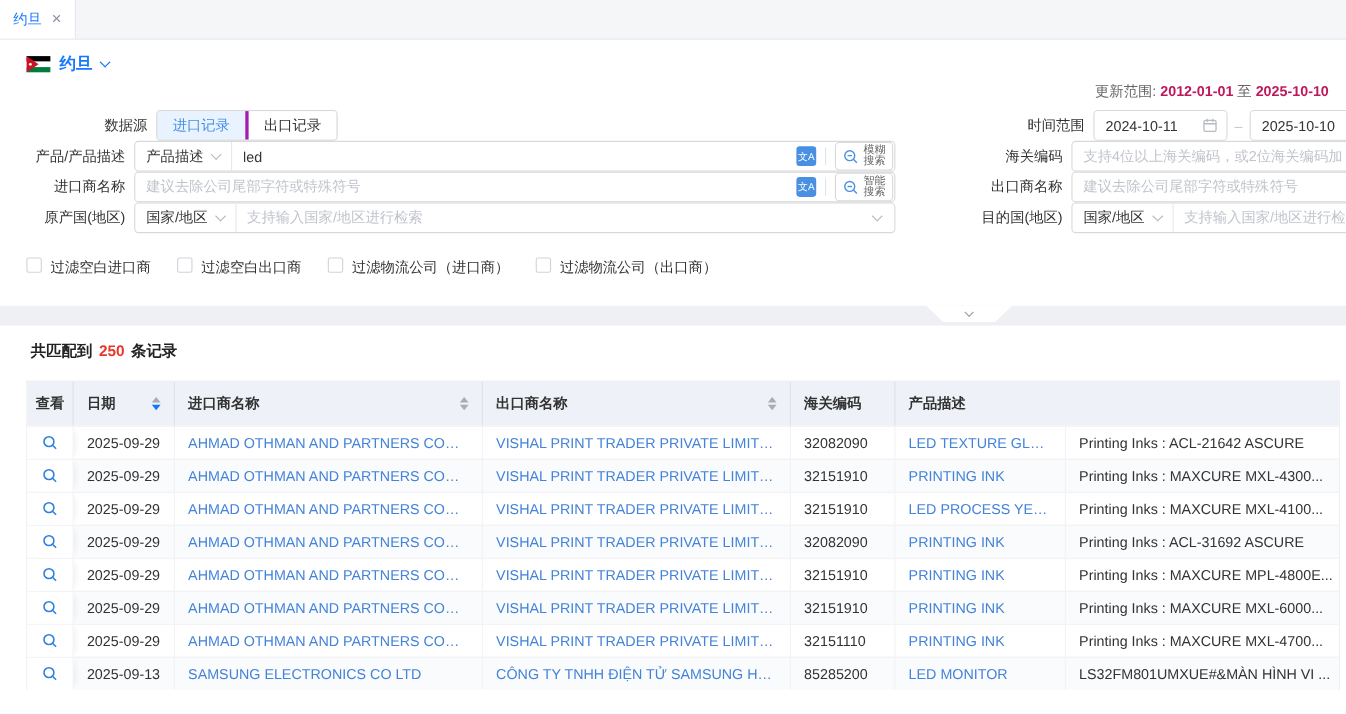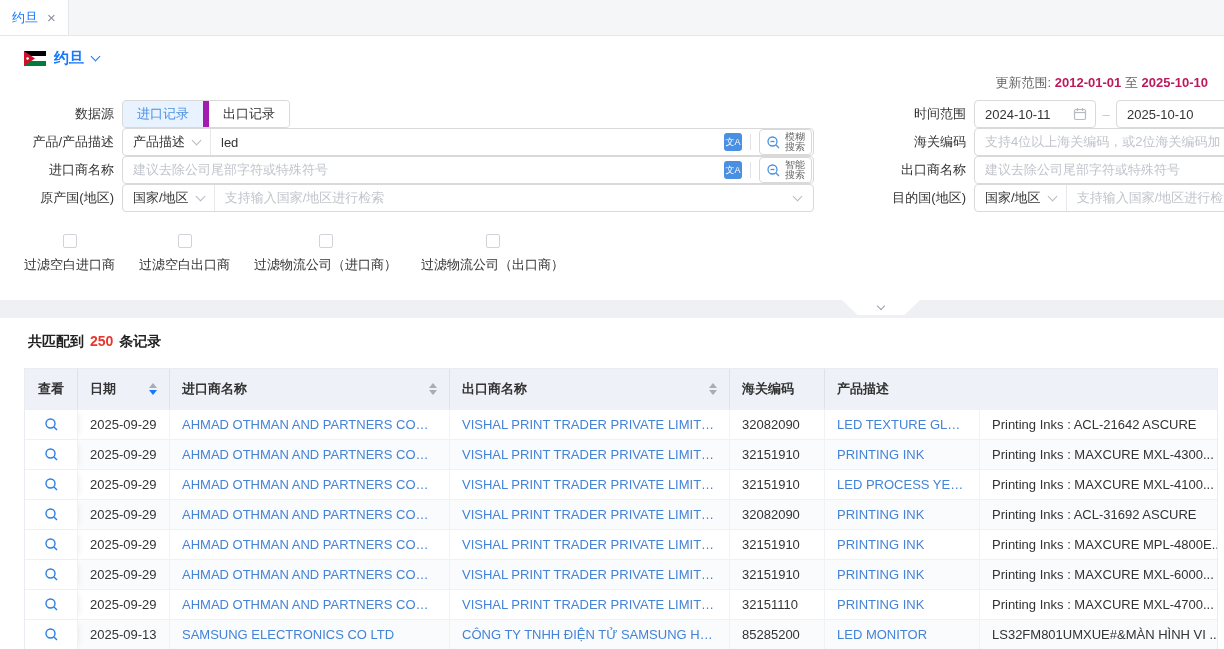--- a/index.html
+++ b/index.html
@@ -18,59 +18,59 @@
   .country-row { display:flex; align-items:center; gap:8px; padding:11px 0 0 24px; height:34px; }
   .flag { width:22px; height:15px; display:block; }
   .country-name { color:#1677ff; font-weight:bold; font-size:15px; }
   .chev { width:7px; height:7px; border-right:1.5px solid #1677ff; border-bottom:1.5px solid #1677ff; transform:rotate(45deg); margin-top:-4px; }
   .chev.gray { border-color:#b6bac2; }
   
   .update-range { text-align:right; padding-right:16px; margin-top:4px; height:18px; color:#666; }
   .update-range .orange { color:#be185d; font-weight:bold; }
   
   .frow { display:flex; align-items:center; }
-  .frow.first { margin-top:8px; }
+  .frow.first { margin-top:8px;padding-left:20px; }
   .flabel { width:114px; flex:none; text-align:right; margin-right:8px; color:#333; }
   .fcontrol { width:692px; flex:none; display:flex; align-items:center; }
   .rlabel { width:152px; flex:none; text-align:right; margin-right:8px; color:#333; }
   .rcontrol { flex:none; width:310px; display:flex; align-items:center; }
   .seg-group { display:inline-flex; height:28px; border:1px solid #d9d9d9; border-radius:4px; overflow:hidden; background:#e5e5e5; }
   .seg { padding:0 14px; display:flex; align-items:center; cursor:pointer; background:#fff; }
   .seg.active { background:#e8f3ff; color:#4a90e2; }
-  .seg + .seg { border-left:6px solid #a21caf; }
+  .seg + .seg { border-left:3px solid #a21caf; }
   .input { height:28px; border:1px solid #d9d9d9; border-radius:4px; background:#fff; display:flex; align-items:center; width:100%; }
   .select-seg { display:flex; align-items:center; gap:8px; padding:0 10px; height:100%; border-right:1px solid #e6e8eb; flex:none; cursor:pointer; }
   .input-text { flex:1; padding:0 10px; overflow:hidden; white-space:nowrap; }
   .ph { color:#c0c4cc; }
   .translate-icon { width:18px; height:18px; flex:none; background:#4a90e2; border-radius:3px; color:#fff; font-size:9px; line-height:18px; text-align:center; cursor:pointer; }
   .suffix-sep { width:1px; height:16px; background:#e0e3e8; margin:0 8px; flex:none; }
   .mode-box { border:1px solid #d9d9d9; border-radius:4px; height:26px; display:flex; align-items:center; padding:0 6px; gap:4px; margin-right:1px; flex:none; cursor:pointer; background:#fff; }
   .mode-text { font-size:10px; line-height:10px; color:#666; }
   .trail-chev { margin-right:12px; flex:none; }
   .date-input { width:122px; flex:none; }
   .date-val { flex:1; padding:0 0 0 10px; }
   .cal-icon { margin-right:8px; flex:none; display:flex; }
   .range-sep { width:20px; text-align:center; color:#c0c4cc; flex:none; }
   
   .checkrow { display:flex; gap:24px; padding-left:24px; margin-top:22px; }
-  .cb { display:flex; align-items:center; gap:8px; cursor:pointer;flex-direction:column; }
+  .cb { display:flex; align-items:flex-start; gap:8px; cursor:pointer; }
   .cb-box { width:14px; height:14px; border:1px solid #d0d3d9; border-radius:2px; background:#fff; flex:none; }
   
   .collapse-strip { margin-top:26px; height:18px; background:#eef0f3; position:relative; }
   .notch { position:absolute; left:842px; top:0; width:78px; height:15px; background:#fff; clip-path:polygon(0 0,100% 0,80% 100%,20% 100%); display:flex; align-items:center; justify-content:center; cursor:pointer; }
   .notch .chev { border-color:#9aa0aa; margin-top:-3px; width:6px; height:6px; }
   
   .count-line { margin:15px 0 0 28px; font-weight:bold; font-size:14px; color:#222; }
   .count-red { color:#e8362d; padding:0 2px; }
   .table { margin:17px 0 0 24px; width:1194px; border:1px solid #e9ecf0; border-bottom:none; }
   .thead { display:flex; background:#eef1f7; height:40px; font-weight:bold; color:#333; }
   .th { display:flex; align-items:center; padding:0 12px; border-right:1px solid #dde2ec; }
   .th:last-child { border-right:none; }
   .th.sortable { justify-content:space-between; cursor:pointer; }
-  .c0 { width:53px; flex:none; justify-content:center; padding:0; }
+  .c0 { width:42px; flex:none; justify-content:center; padding:0; }
   .c1 { width:92px; flex:none; }
   .c2 { width:280px; flex:none; }
   .c3 { width:280px; flex:none; }
   .c4 { width:95px; flex:none; }
   .c5 { width:155px; flex:none; }
   .c6 { flex:1; min-width:0; }
   .sort { display:flex; flex-direction:column; gap:2px; margin-left:6px; }
   .sort i { display:block; width:0; height:0; border-left:4px solid transparent; border-right:4px solid transparent; }
   .sort .up { border-bottom:5px solid #a8adb5; }
   .sort .down { border-top:5px solid #a8adb5; }

